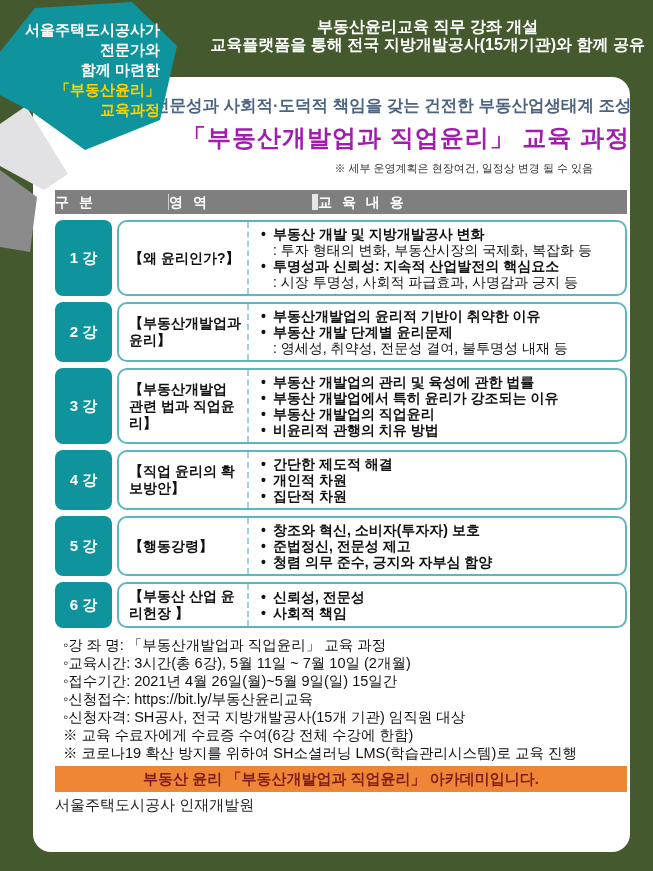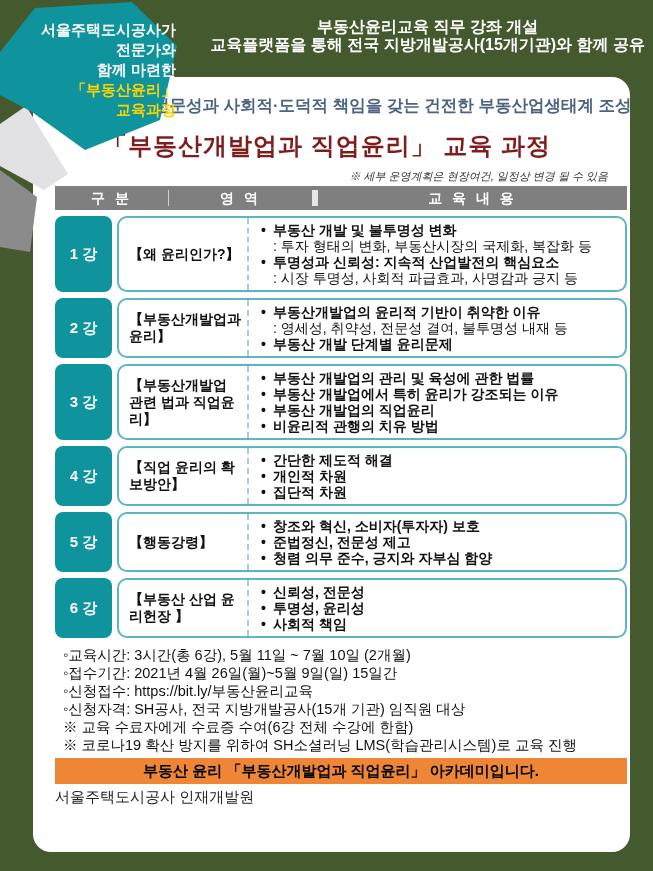--- a/index.html
+++ b/index.html
@@ -17,56 +17,56 @@
 
   
   .card{
     position:absolute; left:33px; top:77px; width:597px; height:775px;
     background:#ffffff; border-radius:18px; z-index:1;
   }
 
   
   .deco{position:absolute; left:0; top:0; z-index:2;}
   .badge-text{
-    position:absolute; left:16px; top:20px; width:160px; z-index:3;
+    position:absolute; left:0; top:20px; width:160px; z-index:3;
     text-align:right; color:#ffffff; font-weight:bold;
     font-size:15px; line-height:20px;
   }
   .badge-line.hl{color:var(--yellow);}
 
   
   .top-right{
     position:absolute; top:18px; right:8px; z-index:2;
     text-align:center; color:#ffffff; font-weight:bold;
     font-size:16px; line-height:18px;
   }
 
   
   .subtitle{
     padding-top:18px; margin-left:120px; text-align:center;
     color:var(--subtitle); font-weight:bold; font-size:16.5px; line-height:20px;
     white-space:nowrap;
   }
   .title{
-    margin-top:16px; margin-left:70px; text-align:left;
-    color:#7f1d1d; font-weight:bold; font-size:24px; line-height:30px;
+    margin-top:8px; margin-left:70px; text-align:right;
+    color:#a21caf; font-weight:bold; font-size:24px; line-height:30px;
     letter-spacing:1px; white-space:nowrap;
   }
   .note{
-    margin-top:8px; margin-bottom:3px; padding-right:22px;
-    text-align:right; color:#333333; font-size:11px; line-height:14px; white-space:nowrap;font-style:italic;
+    margin-top:8px; margin-bottom:15px; padding-right:37px;
+    text-align:right; color:#333333; font-size:11px; line-height:14px; white-space:nowrap;
   }
 
   
   .table-header{
     margin-left:22px; width:572px; height:24px;
     background:var(--header-gray); color:#ffffff; font-weight:bold;
     display:flex; align-items:center; font-size:14px; letter-spacing:3px;
   }
-  .th{text-align:center; height:16px; line-height:16px;}
+  .th{text-align:left; height:16px; line-height:16px;}
   .th0{width:113px;}
   .th1{width:144px; border-left:1px solid #cfcfcf;}
   .th2{flex:1; border-left:6px solid #e5e5e5;}
 
   .rows{margin-left:22px; width:572px;}
   .row{display:flex; margin-top:6px; align-items:stretch;}
   .cell-no{
     width:57px; flex:0 0 57px; margin-right:5px;
     background:var(--teal); color:#ffffff; font-weight:bold; font-size:15px;
     border-radius:8px; display:flex; align-items:center; justify-content:center;
@@ -90,21 +90,21 @@
   .item.sub{padding-left:12px;}
   .bullet{display:inline-block; width:12px;}
 
   
   .info{margin:8px 0 0 30px;}
   .info-item{font-size:14.5px; line-height:18px; color:#111111; white-space:nowrap;}
 
   
   .banner{
     margin:4px 0 0 22px; width:572px; height:26px;
-    background:var(--orange); color:#000000; font-weight:bold; font-size:15px;
+    background:var(--orange); color:#7f1d1d; font-weight:bold; font-size:15px;
     text-align:center; line-height:26px;
   }
   .footer{
     margin-top:4px; margin-left:22px; width:572px; text-align:left;
     font-size:15px; line-height:18px; color:#222222;
   }
 </style>
 </head>
 <body>
 
@@ -119,35 +119,35 @@
         <div class="th th0">구 분</div>
         <div class="th th1">영 역</div>
         <div class="th th2">교 육 내 용</div>
       </div>
     <div class="rows">
         <div class="row">
           <div class="cell-no">1 강</div>
           <div class="row-box">
             <div class="cell-area">【왜 윤리인가?】</div>
             <div class="cell-content">
-              <div class="item bold"><span class="bullet">•</span><span>부동산 개발 및 불투명성 변화</span></div>
+              <div class="item bold"><span class="bullet">•</span><span>부동산 개발 및 지방개발공사 변화</span></div>
               <div class="item sub"><span>: 투자 형태의 변화, 부동산시장의 국제화, 복잡화 등</span></div>
               <div class="item bold"><span class="bullet">•</span><span>투명성과 신뢰성: 지속적 산업발전의 핵심요소</span></div>
               <div class="item sub"><span>: 시장 투명성, 사회적 파급효과, 사명감과 긍지 등</span></div>
             </div>
           </div>
         </div>
         <div class="row">
           <div class="cell-no">2 강</div>
           <div class="row-box">
             <div class="cell-area">【부동산개발업과 윤리】</div>
             <div class="cell-content">
               <div class="item bold"><span class="bullet">•</span><span>부동산개발업의 윤리적 기반이 취약한 이유</span></div>
+              <div class="item bold"><span class="bullet">•</span><span>부동산 개발 단계별 윤리문제</span></div>
               <div class="item sub"><span>: 영세성, 취약성, 전문성 결여, 불투명성 내재 등</span></div>
-              <div class="item bold"><span class="bullet">•</span><span>부동산 개발 단계별 윤리문제</span></div>
             </div>
           </div>
         </div>
         <div class="row">
           <div class="cell-no">3 강</div>
           <div class="row-box">
             <div class="cell-area">【부동산개발업 관련 법과 직업윤리】</div>
             <div class="cell-content">
               <div class="item bold"><span class="bullet">•</span><span>부동산 개발업의 관리 및 육성에 관한 법률</span></div>
               <div class="item bold"><span class="bullet">•</span><span>부동산 개발업에서 특히 윤리가 강조되는 이유</span></div>
@@ -177,28 +177,28 @@
               <div class="item bold"><span class="bullet">•</span><span>청렴 의무 준수, 긍지와 자부심 함양</span></div>
             </div>
           </div>
         </div>
         <div class="row">
           <div class="cell-no">6 강</div>
           <div class="row-box">
             <div class="cell-area">【부동산 산업 윤리헌장 】</div>
             <div class="cell-content">
               <div class="item bold"><span class="bullet">•</span><span>신뢰성, 전문성</span></div>
-              <div class="item bold"><span class="bullet">•</span><span>투명성, 윤리성</span></div>
               <div class="item bold"><span class="bullet">•</span><span>사회적 책임</span></div>
             </div>
           </div>
         </div>
       </div>
 
     <div class="info">
+        <div class="info-item">◦강 좌 명: 「부동산개발업과 직업윤리」 교육 과정</div>
         <div class="info-item">◦교육시간:  3시간(총 6강), 5월 11일 ~ 7월 10일 (2개월)</div>
         <div class="info-item">◦접수기간:  2021년 4월 26일(월)~5월 9일(일) 15일간</div>
         <div class="info-item">◦신청접수: https://bit.ly/부동산윤리교육</div>
         <div class="info-item">◦신청자격: SH공사, 전국 지방개발공사(15개 기관) 임직원 대상</div>
         <div class="info-item">※ 교육 수료자에게 수료증 수여(6강 전체 수강에 한함)</div>
         <div class="info-item">※ 코로나19 확산 방지를 위하여 SH소셜러닝 LMS(학습관리시스템)로 교육 진행</div>
       </div>
 
     <div class="banner">부동산 윤리 「부동산개발업과 직업윤리」 아카데미입니다.</div>
     <div class="footer">서울주택도시공사 인재개발원</div>

